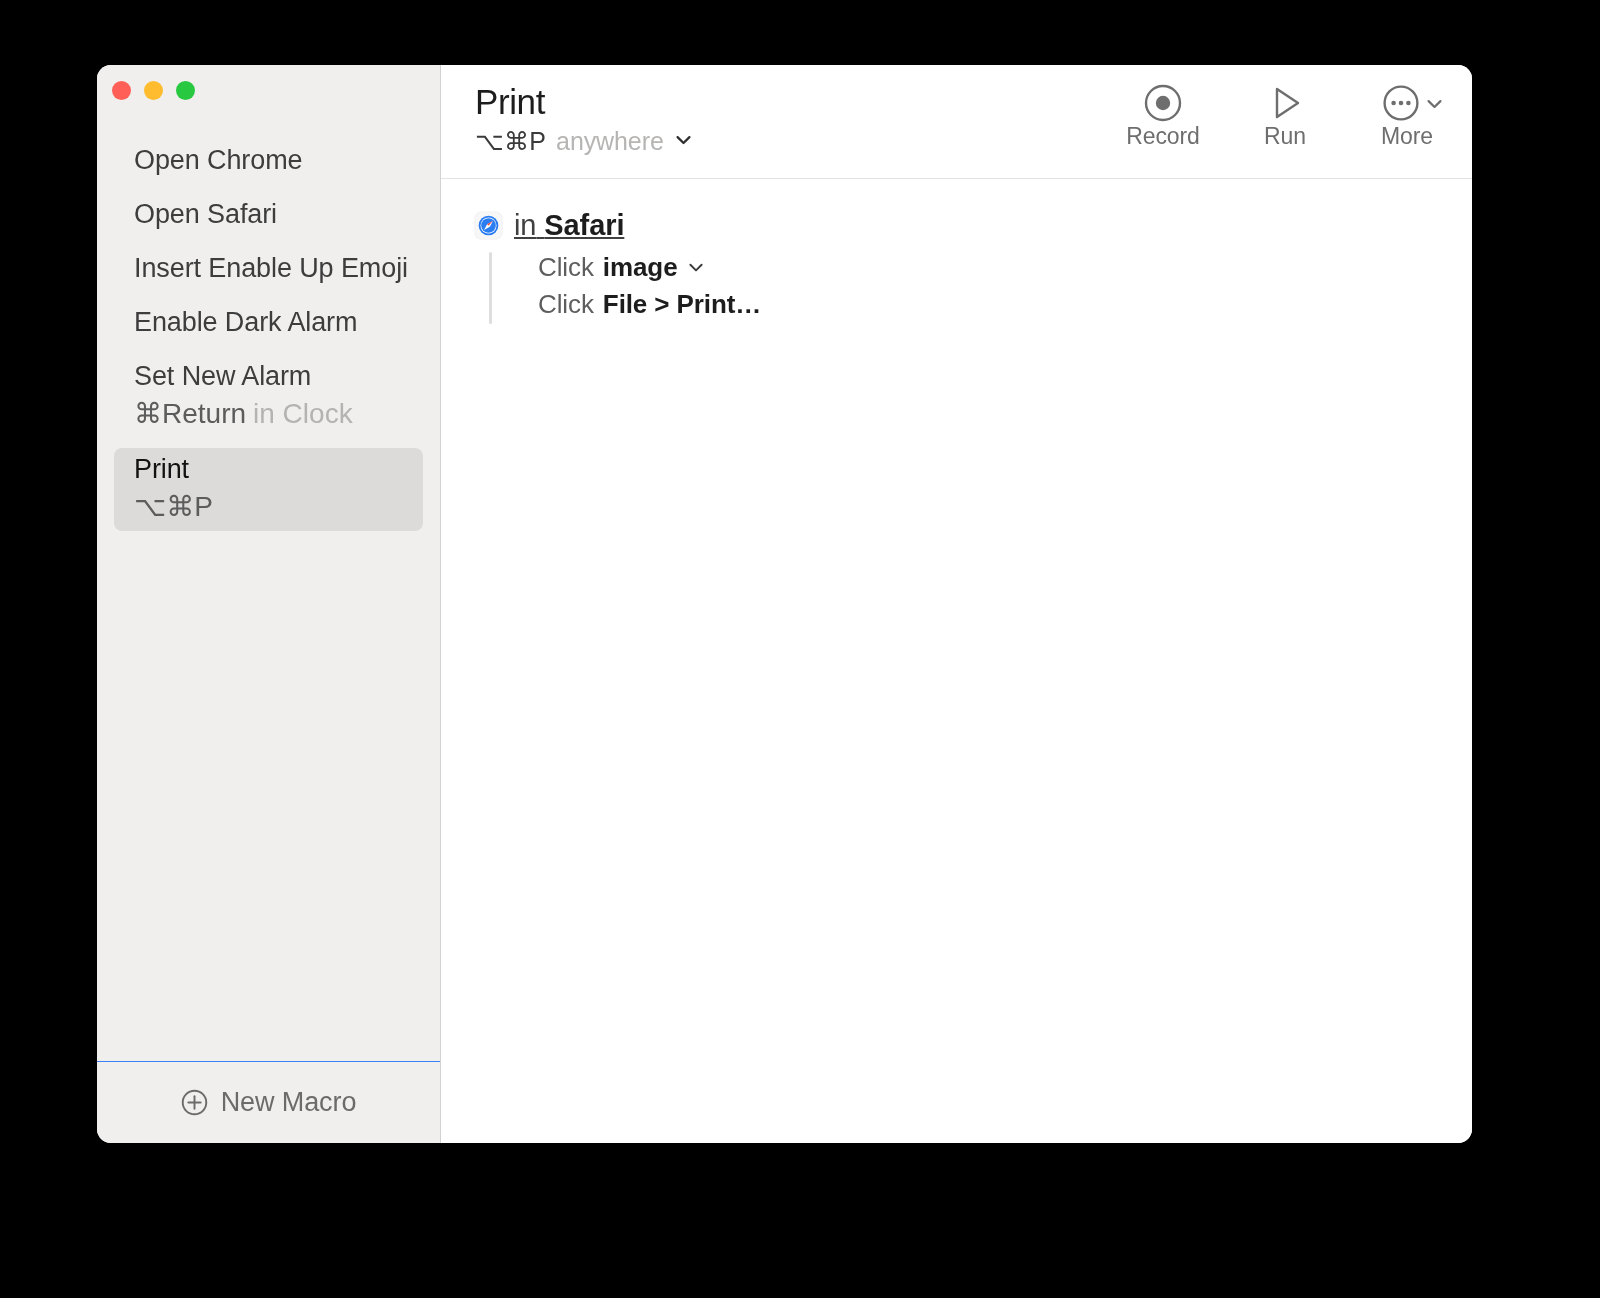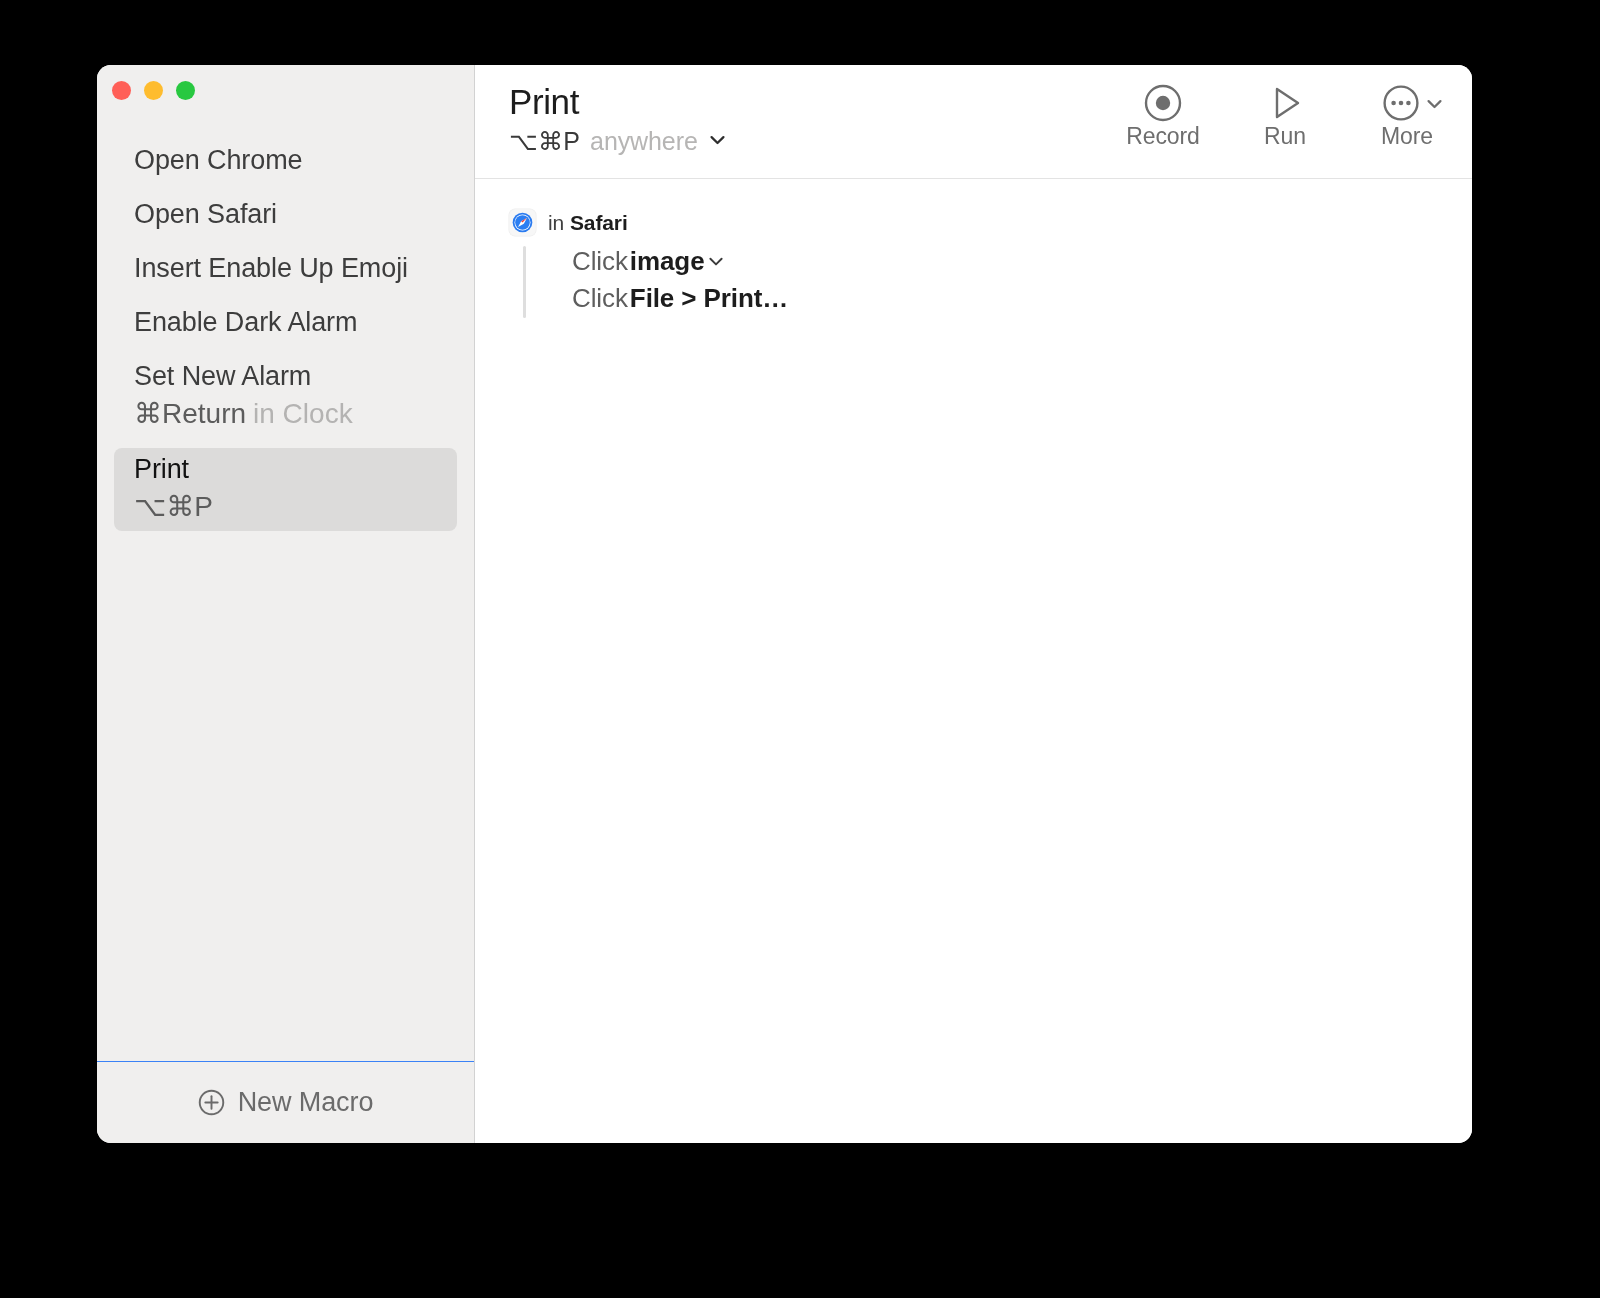--- a/index.html
+++ b/index.html
@@ -23,21 +23,21 @@
     height: 1078px;
     background: #ffffff;
     border-radius: 14px;
     overflow: hidden;
     display: flex;
     box-shadow: 0 10px 40px rgba(0,0,0,0.5);
   }
 
   
   #sidebar {
-    width: 378px;
+    width: 344px;
     height: 100%;
     background: #f0efee;
     border-right: 1px solid #d2d2d2;
     box-sizing: border-box;
     display: flex;
     flex-direction: column;
     position: relative;
   }
 
   #traffic-lights {
@@ -218,23 +218,24 @@
   #app-icon {
     width: 27px;
     height: 27px;
     border-radius: 6px;
     background: #f3f3f3;
     display: block;
     box-shadow: 0 0 0 0.5px rgba(0,0,0,0.07);
     flex: 0 0 auto;
   }
   #context-text {
-    font-size: 21px;
+    font-size: 29px;
     color: #404040;
     letter-spacing: -0.1px;
+    text-decoration: underline;
   }
   #context-text .ctx-app {
     color: #1d1d1d;
     font-weight: bold;
   }
 
   #steps-wrap {
     margin-top: 7px;
     padding-left: 14px;
     position: relative;
@@ -250,21 +251,21 @@
   }
   .step-row {
     padding-left: 49px;
     font-size: 26px;
     line-height: 1.42;
     color: #5e5e5e;
     letter-spacing: -0.1px;
     white-space: nowrap;
     display: flex;
     align-items: center;
-    gap: 2px;
+    gap: 9px;
   }
   .step-verb { color: #5e5e5e; }
   .step-target { color: #1d1d1d; font-weight: bold; }
 </style>
 </head>
 <body>
 
 <div id="app-window">
 
   <div id="sidebar">

